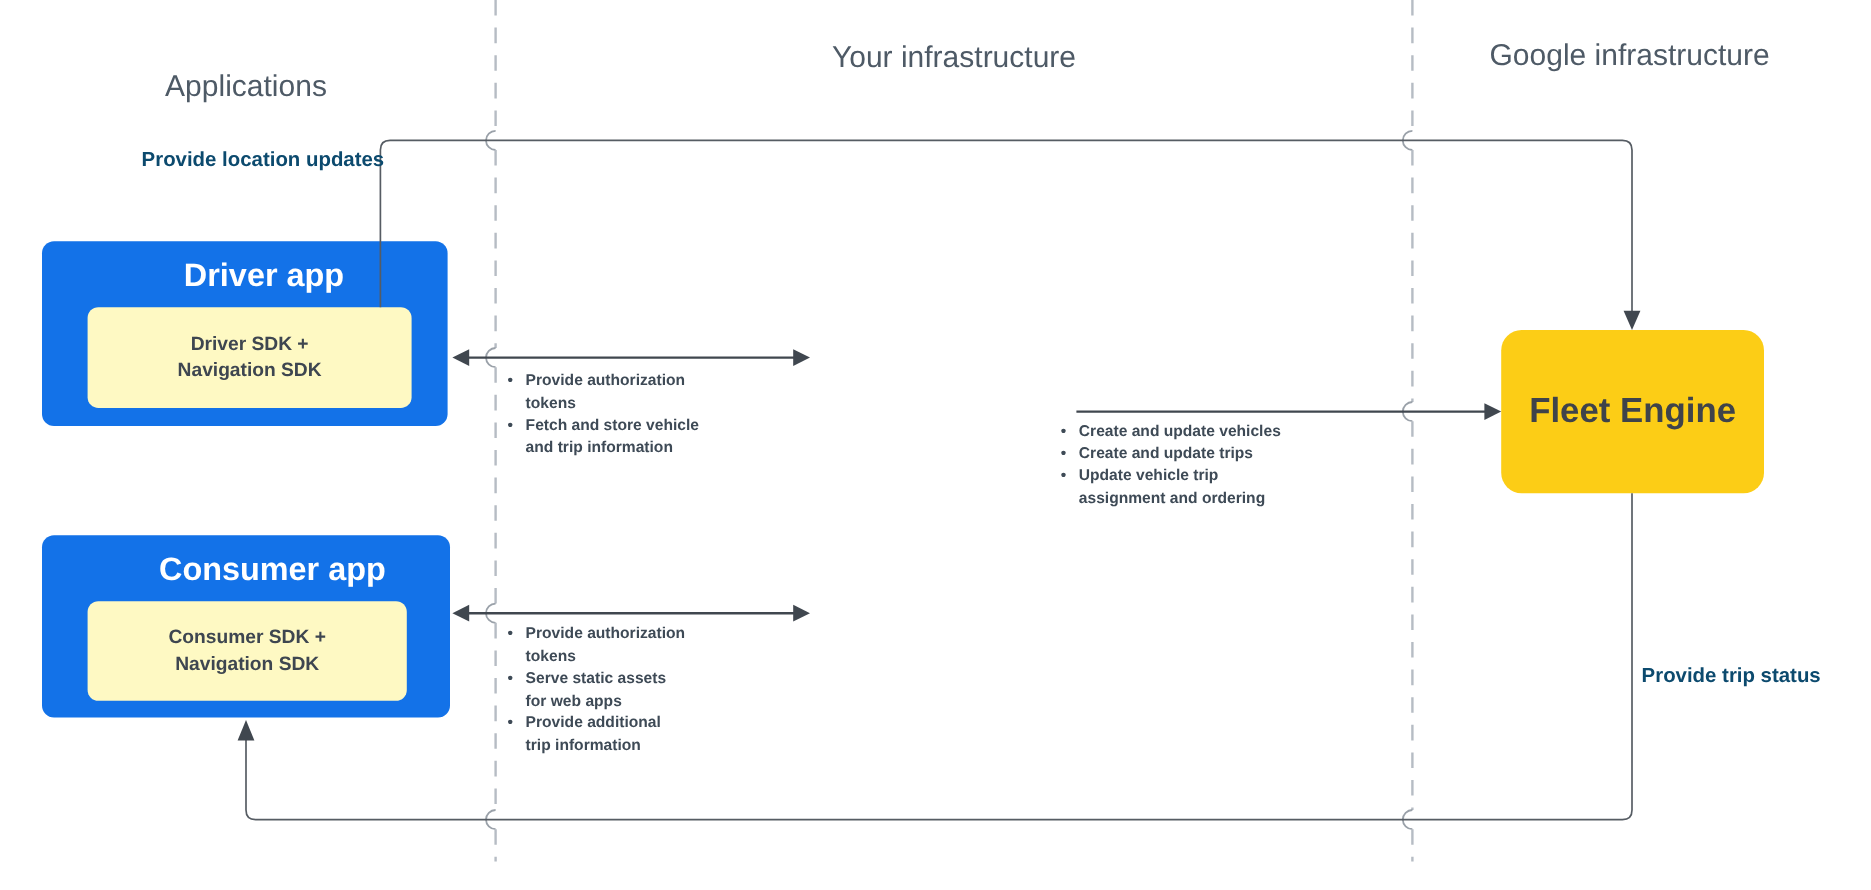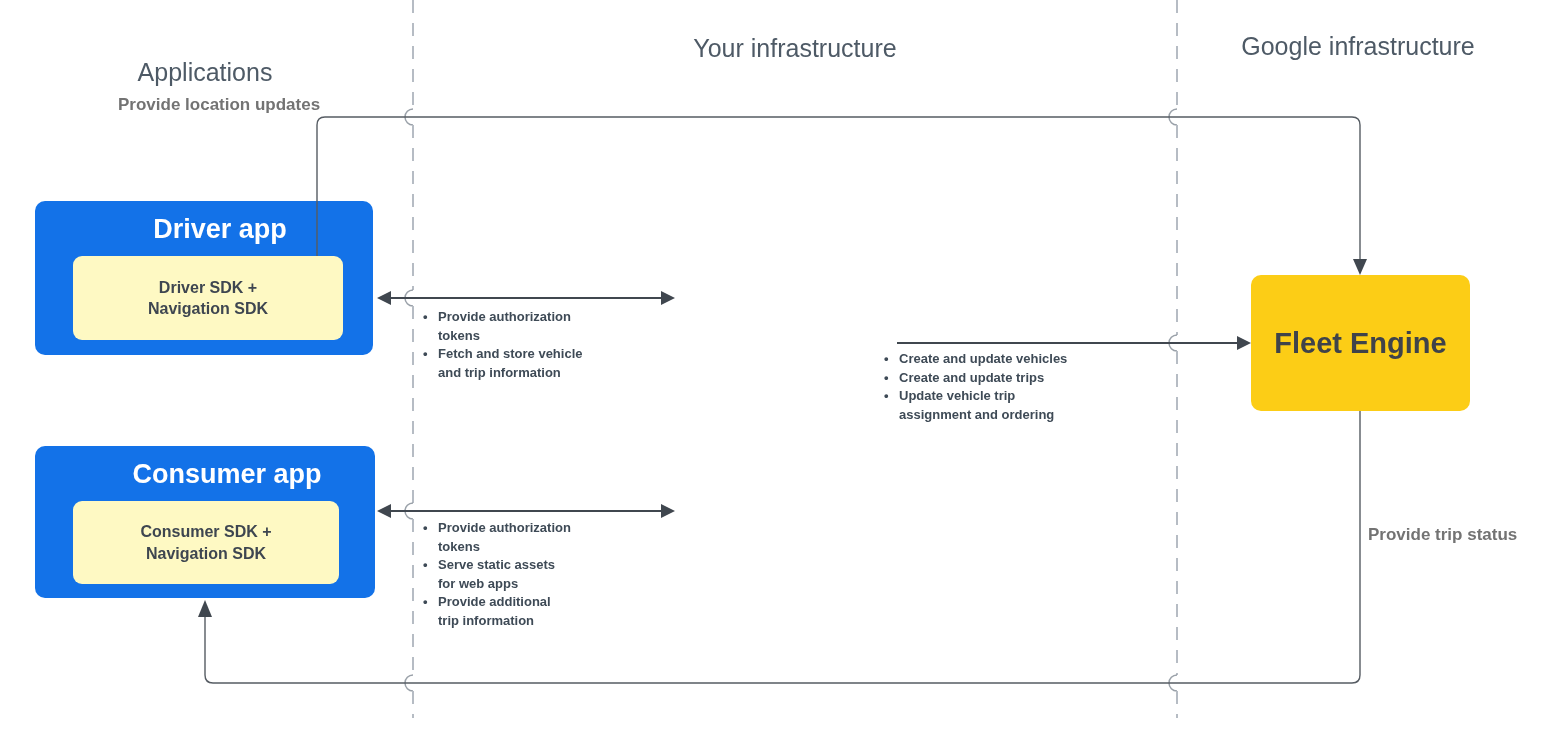--- a/index.html
+++ b/index.html
@@ -17,23 +17,24 @@
     transform: translateX(-50%);
     font-size: 25px;
     color: #4e5a66;
     white-space: nowrap;
     z-index: 3;
   }
   .lbl {
     position: absolute;
     font-size: 17px;
     font-weight: bold;
-    color: #737373;
+    color: #0c4a6e;
     white-space: nowrap;
     z-index: 3;
+    margin-top: 28px;
   }
   .node { position: absolute; border-radius: 10px; z-index: 1; }
   .blue { background: #1372e8; }
   .yellow { background: #fccd16; }
   .node-title {
     color: #ffffff;
     font-size: 27px;
     font-weight: bold;
     text-align: center;
   }
@@ -51,20 +52,21 @@
     white-space: pre-line;
     line-height: 1.32;
   }
   .fleet {
     display: flex;
     align-items: center;
     justify-content: center;
     font-size: 29px;
     font-weight: bold;
     color: #3f434a;
+    border-radius: 17px;
   }
   .blist {
     position: absolute;
     margin: 0;
     padding: 0;
     list-style: none;
     font-size: 13px;
     font-weight: bold;
     color: #3e4a56;
     line-height: 1.43;

